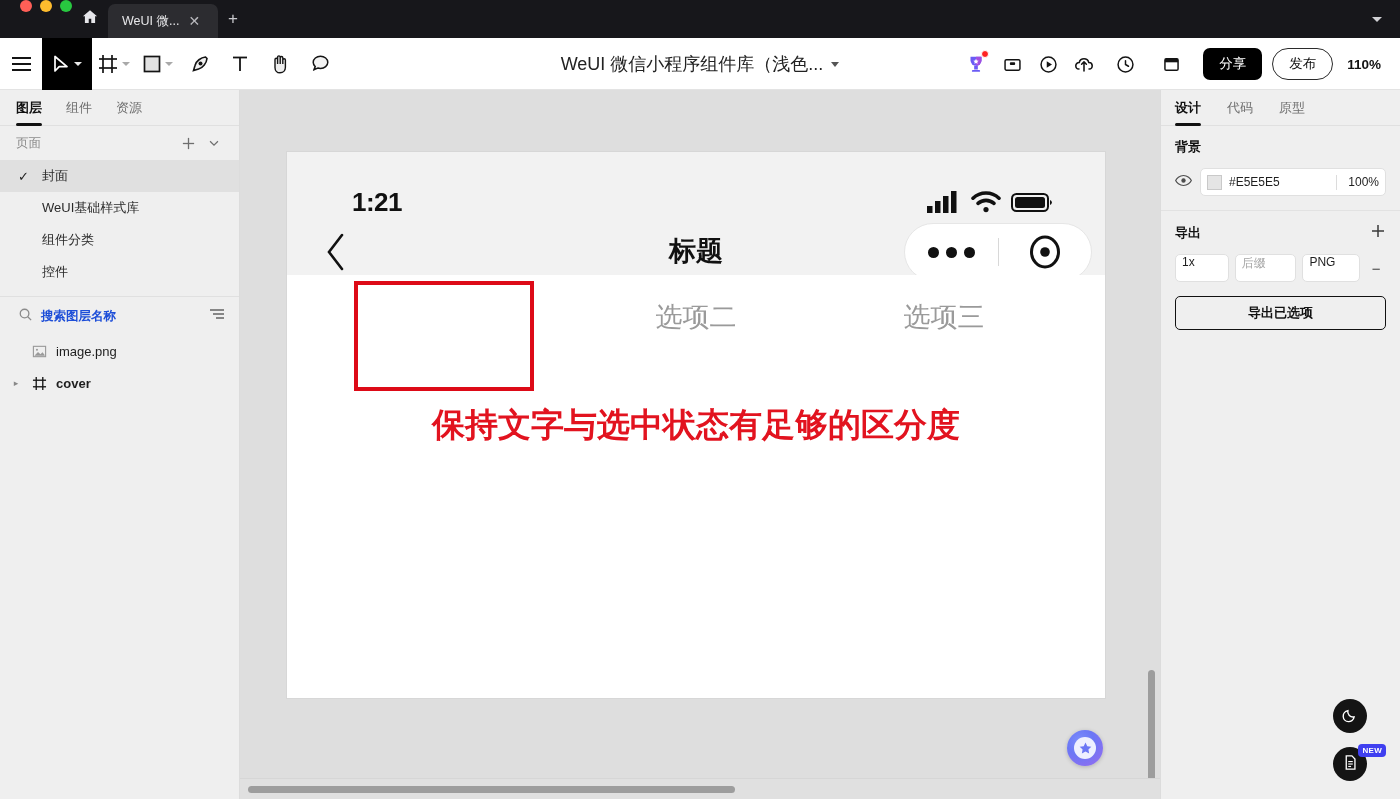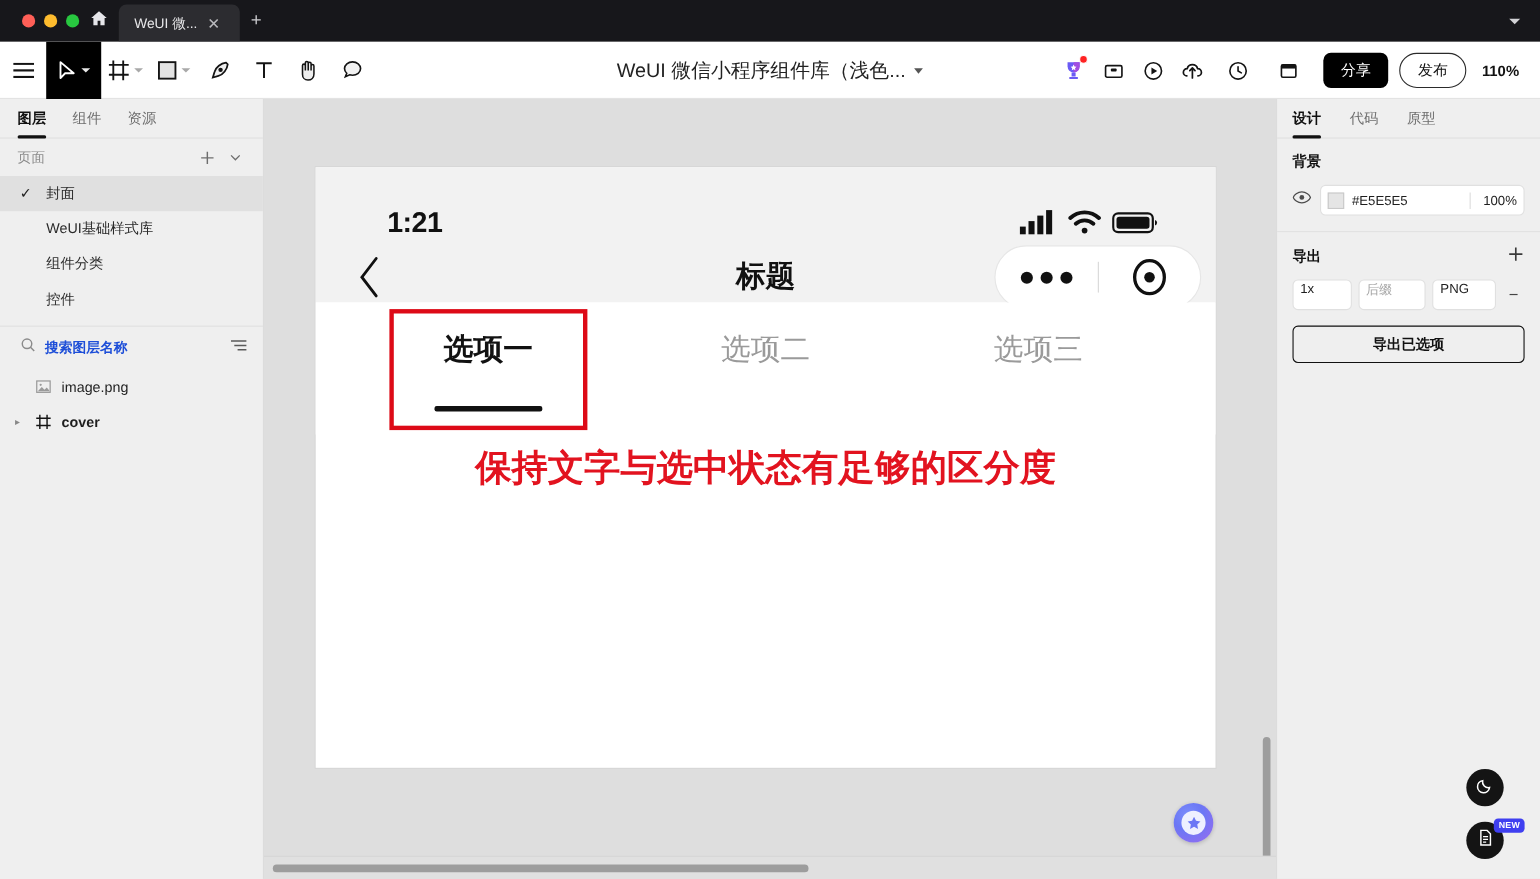--- a/index.html
+++ b/index.html
@@ -6,21 +6,21 @@
   html, body {
     width: 1400px; height: 799px; overflow: hidden;
     font-family: "Liberation Sans", "DejaVu Sans", sans-serif;
     background: #efefef;
   }
   .app { position: relative; width: 1400px; height: 799px; }
 
   
   .titlebar {
     position: absolute; left: 0; top: 0; width: 1400px; height: 38px;
-    background: #17171b; display: flex; align-items: flex-end;
+    background: #17171b; display: flex; align-items: flex-start;
   }
   .traffic { display: flex; align-items: center; gap: 8px; padding: 0 0 13px 20px; }
   .dot { width: 12px; height: 12px; border-radius: 50%; }
   .dot.red { background: #ff5f57; }
   .dot.yellow { background: #febc2e; }
   .dot.green { background: #28c840; }
   .home-btn {
     width: 36px; height: 38px; display: flex; align-items: center;
     justify-content: center; padding-bottom: 5px;
   }
@@ -603,24 +603,20 @@
               <svg width="38" height="38" viewBox="0 0 38 38">
                 <ellipse cx="19" cy="19" rx="13.5" ry="15" fill="none" stroke="#111" stroke-width="3"></ellipse>
                 <circle cx="19" cy="19" r="4.8" fill="#111"></circle>
               </svg>
             </div>
           </div>
         </div>
       </div>
 
       <div class="tabs-row">
-        <div class="tab-item on" style="left:72px">
-          <span>选项一</span>
-          <span class="tab-underline"></span>
-        </div>
         <div class="tab-item" style="left:324px">选项二</div>
         <div class="tab-item" style="left:572px">选项三</div>
         <div class="red-box"></div>
       </div>
 
       <div class="red-note">保持文字与选中状态有足够的区分度</div>
     </div>
 
     <div class="canvas-badge">
       <span class="badge-inner">

